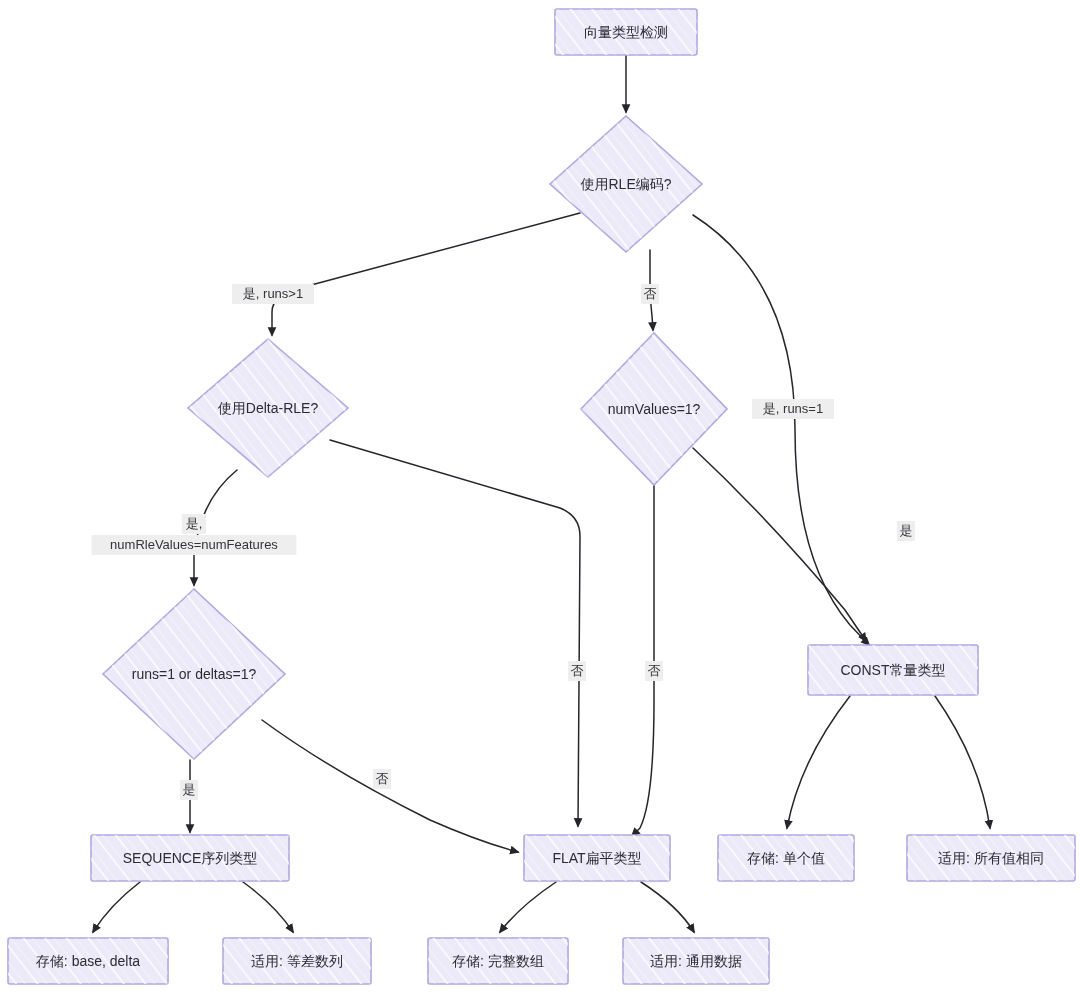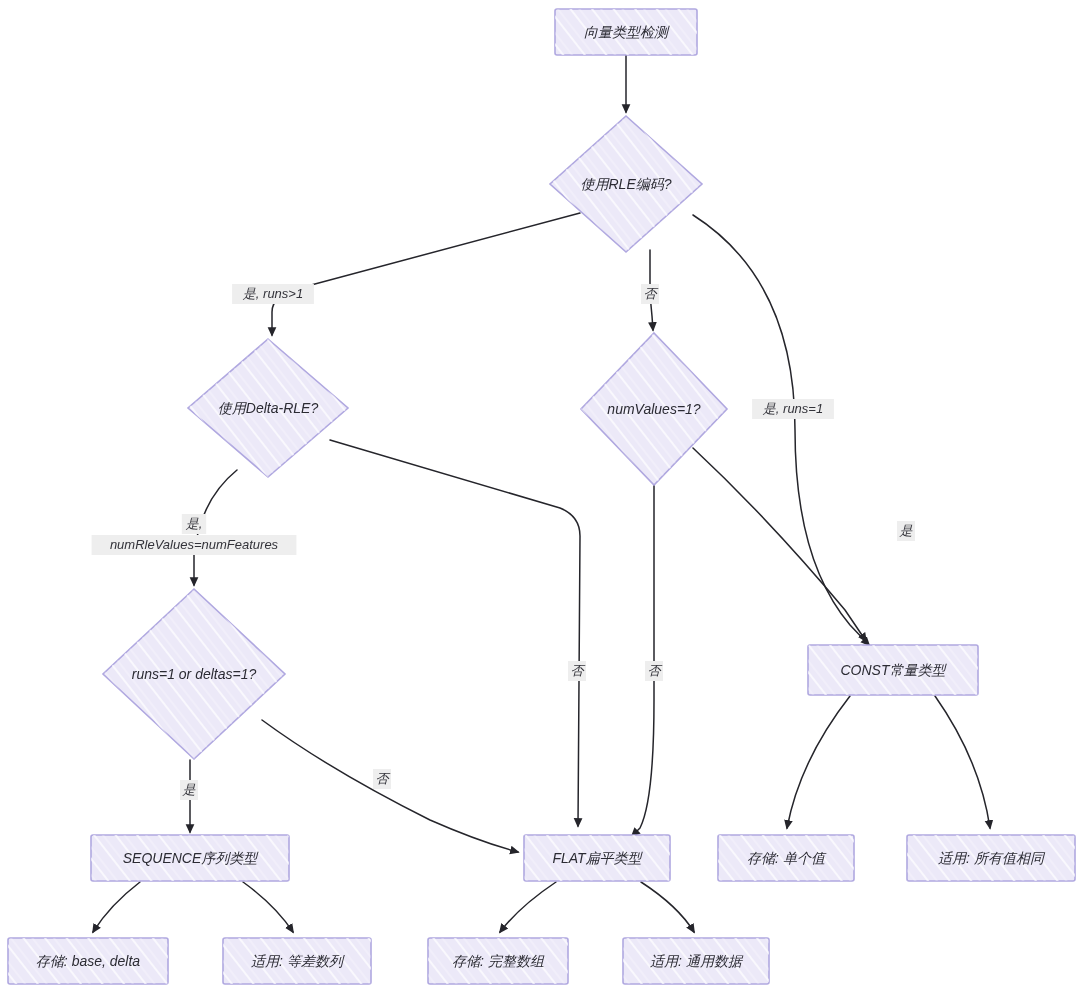--- a/index.html
+++ b/index.html
@@ -10,21 +10,20 @@
   body {
     width: 1080px;
     height: 996px;
     font-family: "Liberation Sans", "DejaVu Sans", sans-serif;
     overflow: hidden;
   }
   #flow-root {
     position: relative;
     width: 1080px;
     height: 996px;
-    font-style: italic;
   }
   svg#flow-svg {
     position: absolute;
     left: 0;
     top: 0;
     width: 1080px;
     height: 996px;
     display: block;
   }
   .node-shape {

